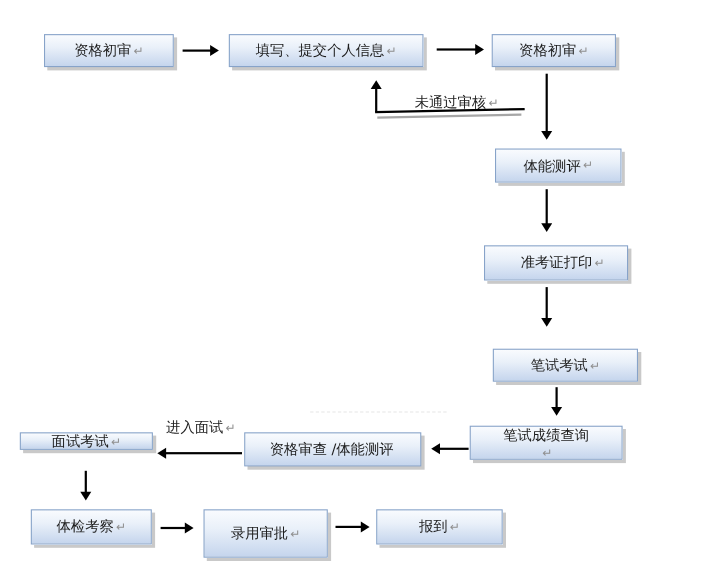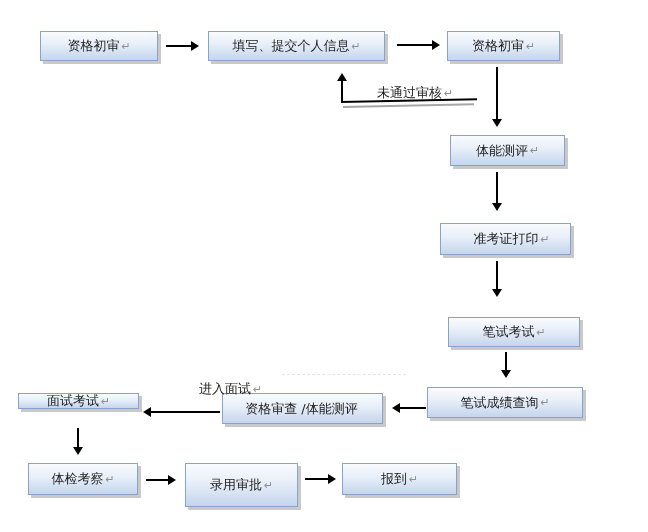--- a/index.html
+++ b/index.html
@@ -21,29 +21,29 @@
   .edge-label {
     position:absolute; font-size:13px; color:#1c1c1c; white-space:nowrap;
   }
   
   #n0 { left:40px;  top:31px;  width:118px; height:30px; }
   #n1 { left:208px; top:31px;  width:177px; height:30px; }
   #n2 { left:447px; top:31px;  width:113px; height:30px; }
   #n3 { left:450px; top:135px; width:115px; height:31px; }
   #n4 { left:440px; top:223px; width:131px; height:32px;padding-left:12px; }
   #n5 { left:448px; top:317px; width:132px; height:30px; }
-  #n6 { left:427px; top:387px; width:156px; height:31px; }
+  #n6 { left:427px; top:387px; width:139px; height:31px;flex-direction:column; }
   #n7 { left:222px; top:393px; width:161px; height:31px; }
   #n8 { left:18px;  top:393px; width:121px; height:16px; }
   #n9 { left:28px;  top:463px; width:110px; height:32px; }
   #n10{ left:185px; top:463px; width:113px; height:44px; }
   #n11{ left:342px; top:463px; width:115px; height:32px; }
   
   #lbl-reject    { left:377px; top:84px; }
-  #lbl-interview { left:151px; top:380px;margin-left:48px; }
+  #lbl-interview { left:151px; top:380px; }
   
   .hline { position:absolute; height:2px; background:#000; }
   .vline { position:absolute; width:2px; background:#000; }
   .head-right { position:absolute; width:0; height:0;
     border-left:8px solid #000; border-top:5px solid transparent; border-bottom:5px solid transparent; }
   .head-left  { position:absolute; width:0; height:0;
     border-right:8px solid #000; border-top:5px solid transparent; border-bottom:5px solid transparent; }
   .head-down  { position:absolute; width:0; height:0;
     border-top:8px solid #000; border-left:5px solid transparent; border-right:5px solid transparent; }
   .head-up    { position:absolute; width:0; height:0;

